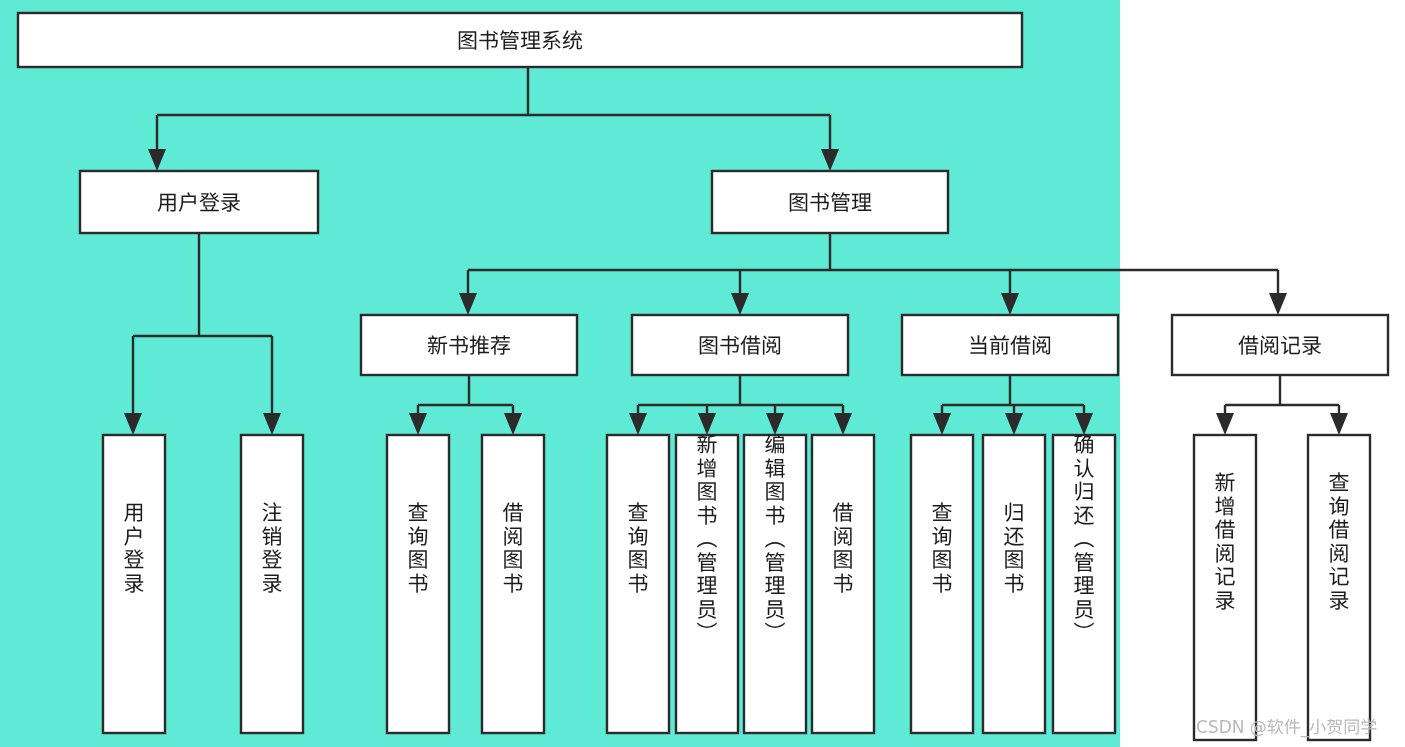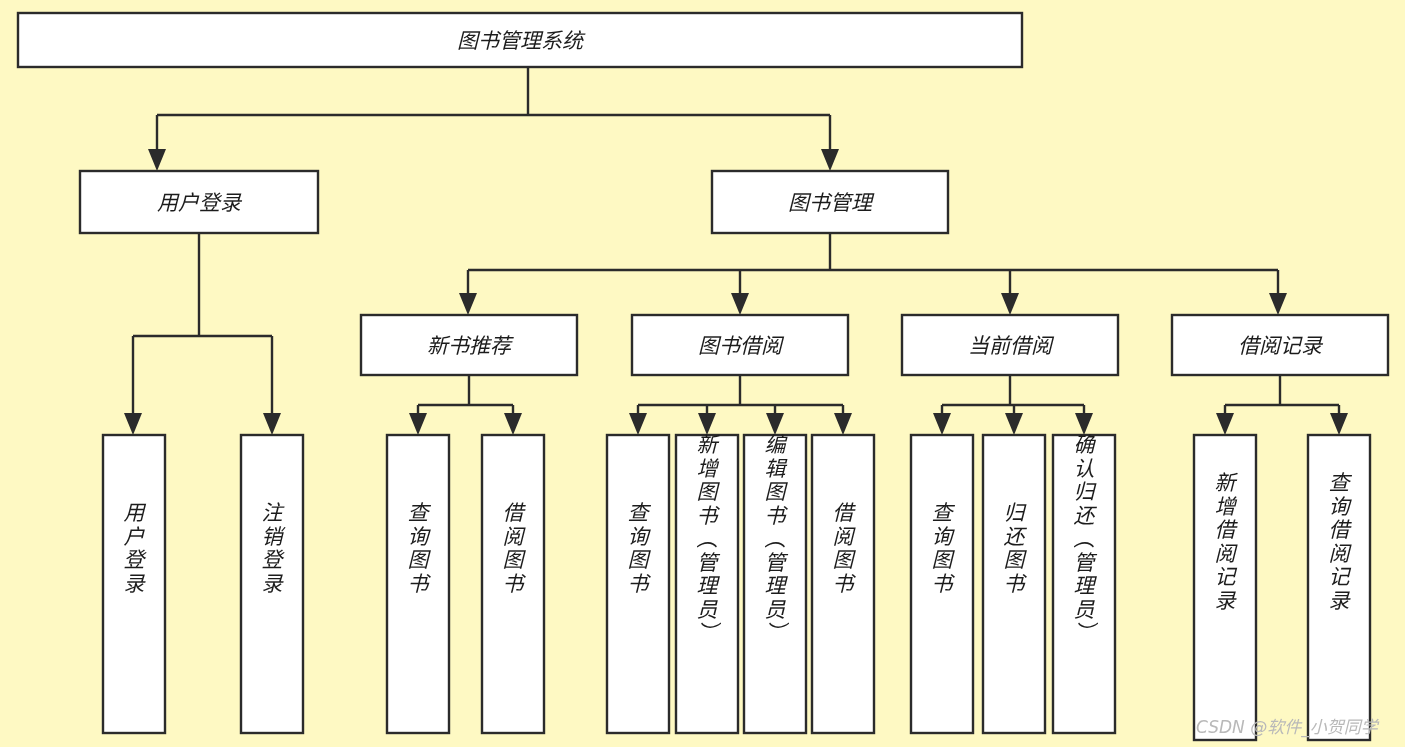--- a/index.html
+++ b/index.html
@@ -9,24 +9,23 @@
     background: #ffffff;
   }
   body {
     width: 1405px;
     height: 747px;
     overflow: hidden;
     font-family: "DejaVu Sans", "Liberation Sans", sans-serif;
   }
   #diagram-root {
     position: relative;
-    width: 1405px;
+    width: 1120px;
     height: 747px;
-    background: #fef9c3;
-    font-style: italic;
+    background: #5eead4;
   }
   svg.diagram-canvas {
     position: absolute;
     top: 0;
     left: 0;
     width: 1405px;
     height: 747px;
     display: block;
   }
   .node-box {

